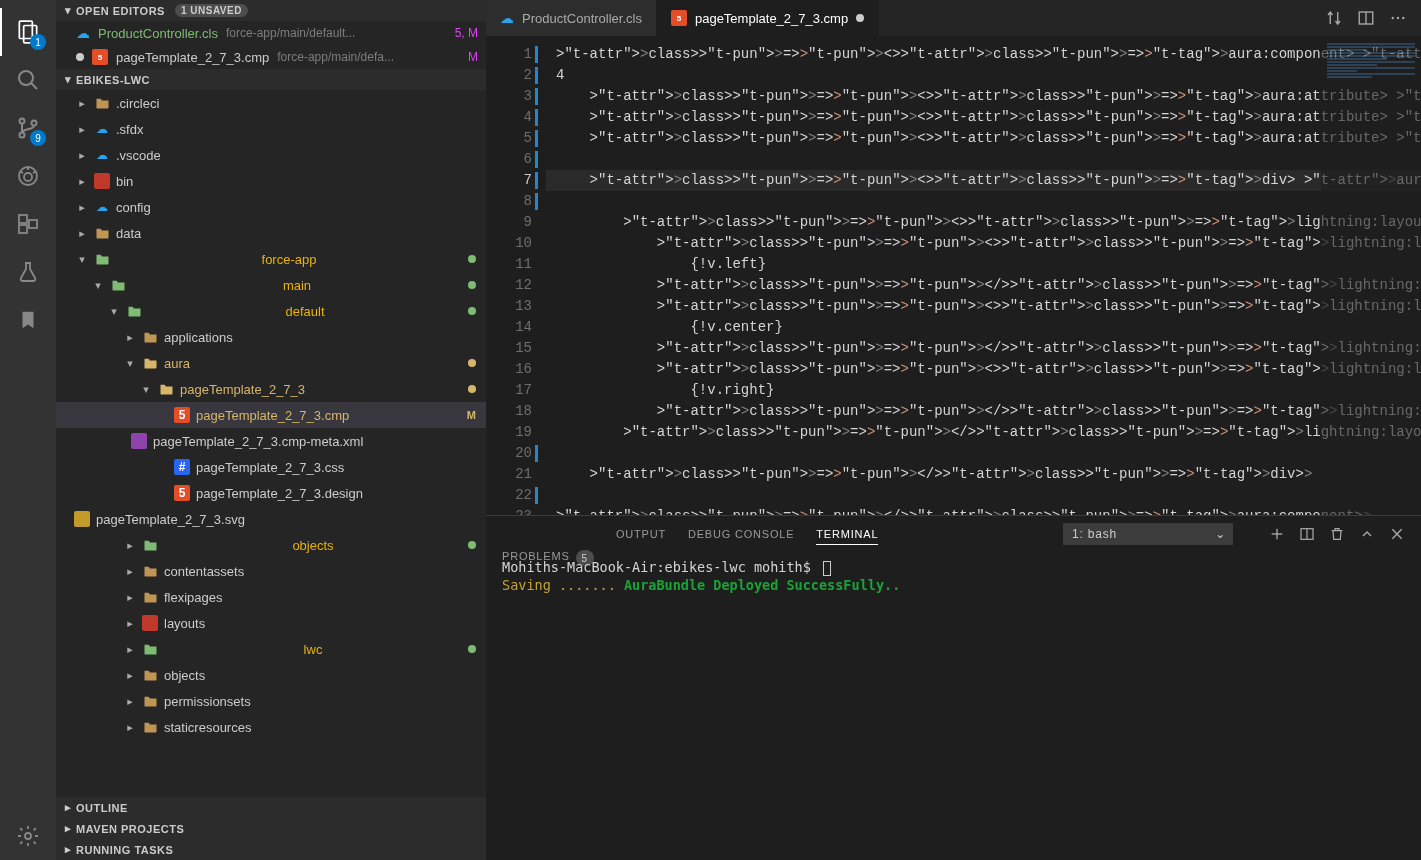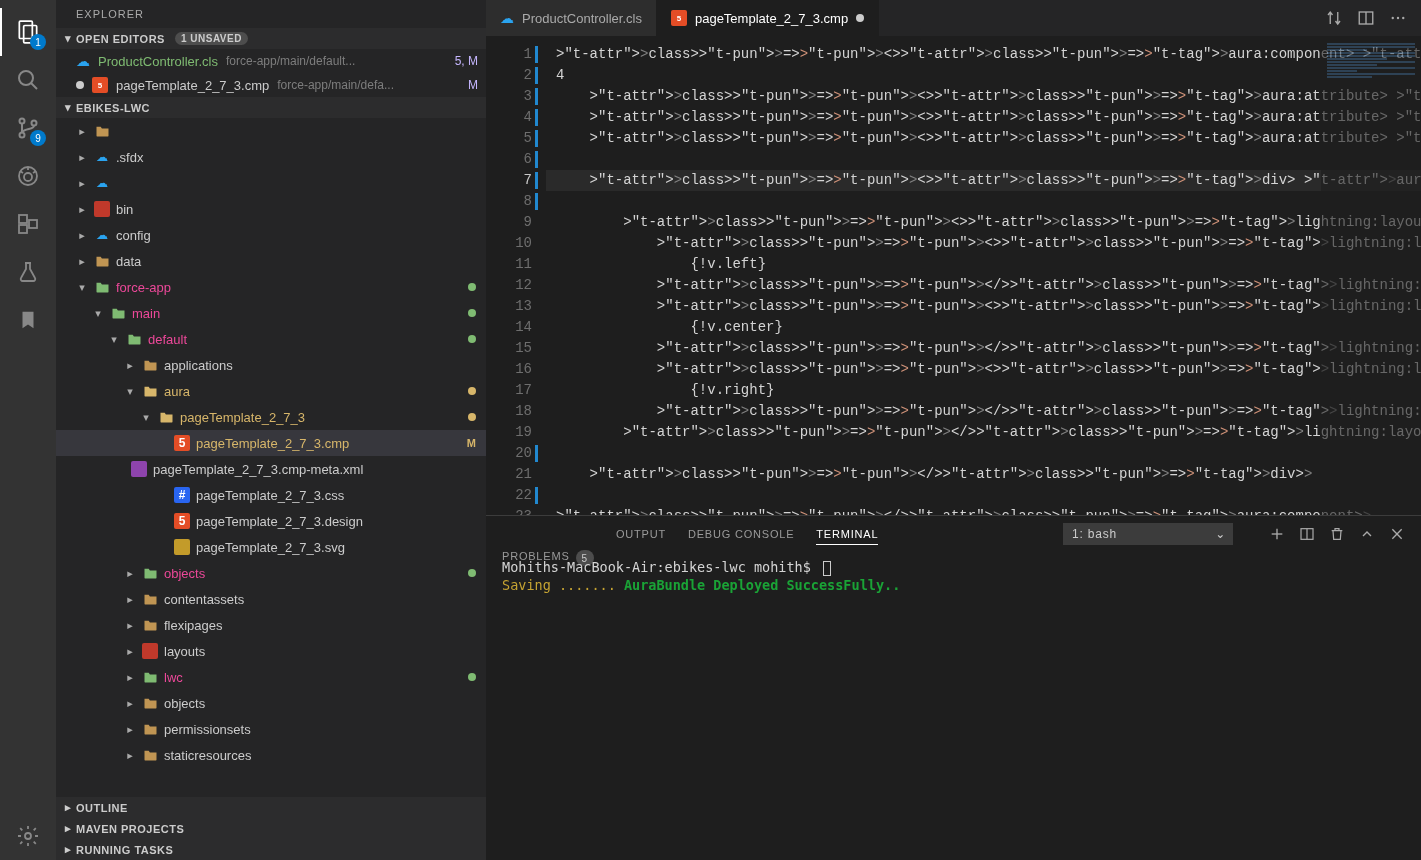--- a/index.html
+++ b/index.html
@@ -18,26 +18,26 @@
 .sidebar { width:430px; background:#252526; display:flex; flex-direction:column; overflow:hidden; }
 .sb-title { padding:8px 20px; font-size:11px; color:#aaa; letter-spacing:1px; }
 .sb-section-header { padding:4px 8px 4px 4px; font-size:11px; font-weight:700; color:#ccc; letter-spacing:0.5px; display:flex; align-items:center; background:#2c2c2d; cursor:pointer; }
 .sb-section-header .chev { width:16px; text-align:center; color:#ccc; }
 .unsaved-chip { margin-left:10px; background:#4d4d4d; color:#ccc; font-size:10px; font-weight:600; padding:1px 6px; border-radius:8px; letter-spacing:0.5px; }
 
 .editor-row { padding:4px 8px 4px 20px; display:flex; align-items:center; gap:8px; font-size:13px; color:#ccc; }
 .editor-row .dot { width:8px; height:8px; border-radius:50%; background:#ccc; }
 .editor-row.cls .fname { color:#7fbb72; }
 .editor-row .fpath { color:#7d7d7d; font-size:12px; flex:1; overflow:hidden; text-overflow:ellipsis; white-space:nowrap; }
-.editor-row .meta { color:#c4b5fd; font-size:12px; }
+.editor-row .meta { color:#d946ef; font-size:12px; }
 
 .tree { flex:1; overflow:auto; font-size:13px; }
 .tree-row { height:26px; display:flex; align-items:center; gap:6px; padding-right:10px; color:#ccc; cursor:pointer; }
 .tree-row.selected { background:#37373d; }
-.tree-row.green > .label { color:#ec4899; }
+.tree-row.green > .label { color:#eab308;text-align:center; }
 .tree-row.mod > .label { color:#d7b66a; }
 .tree-row .chev { width:12px; text-align:center; color:#aaa; font-size:11px; }
 .tree-row .icon { width:16px; height:16px; display:flex; align-items:center; justify-content:center; font-size:12px; }
 .tree-row .label { flex:1; white-space:nowrap; overflow:hidden; text-overflow:ellipsis; }
 .tree-row .status { font-size:11px; }
 .status-dot-green { width:8px; height:8px; border-radius:50%; background:#7fbb72; }
 .status-dot-amber { width:8px; height:8px; border-radius:50%; background:#d7b66a; }
 .status-m { color:#d7b66a; font-weight:600; }
 
 .sb-bottom { }
@@ -153,21 +153,20 @@
     <div class="spacer"></div>
     <div class="ab-item">
       <svg width="24" height="24" viewBox="0 0 24 24" fill="none" stroke="currentColor" stroke-width="1.8">
           <circle cx="12" cy="12" r="3"></circle>
           <path d="M12 2v3M12 19v3M4.2 4.2l2.1 2.1M17.7 17.7l2.1 2.1M2 12h3M19 12h3M4.2 19.8l2.1-2.1M17.7 6.3l2.1-2.1"></path>
         </svg>
     </div>
   </div>
 
   <div class="sidebar">
-    <div class="sb-title">EXPLORER</div>
 
     <div class="sb-section-header">
       <span class="chev">▾</span>
       <span>OPEN EDITORS</span>
       <span class="unsaved-chip">1 UNSAVED</span>
     </div>
 
     <div class="editor-row cls">
       <span class="cloud-ico">☁</span>
       <span class="fname">ProductController.cls</span>
@@ -188,29 +187,31 @@
     </div>
 
     <div class="tree" id="tree">
         <div class="tree-row" style="padding-left: 20px;">
           <span class="chev">▸</span>
           <span class="icon">
             <svg class="folder-ico" viewBox="0 0 24 20" fill="#c09553">
               <path d="M2 3h7l2 3h11v12a1 1 0 0 1-1 1H3a1 1 0 0 1-1-1z"></path>
             </svg>
           </span>
+          <span class="label">.circleci</span>
         </div>
         <div class="tree-row" style="padding-left: 20px;">
           <span class="chev">▸</span>
           <span class="icon cloud-ico">☁</span>
           <span class="label">.sfdx</span>
         </div>
         <div class="tree-row" style="padding-left: 20px;">
           <span class="chev">▸</span>
           <span class="icon cloud-ico">☁</span>
+          <span class="label">.vscode</span>
         </div>
         <div class="tree-row" style="padding-left: 20px;">
           <span class="chev">▸</span>
           <span class="icon file-ico-badge red-ico"></span>
           <span class="label">bin</span>
         </div>
         <div class="tree-row" style="padding-left: 20px;">
           <span class="chev">▸</span>
           <span class="icon cloud-ico">☁</span>
           <span class="label">config</span>
@@ -297,21 +298,21 @@
         <div class="tree-row" style="padding-left: 100px;">
           <span class="chev"></span>
           <span class="icon file-ico-badge css-ico">#</span>
           <span class="label">pageTemplate_2_7_3.css</span>
         </div>
         <div class="tree-row" style="padding-left: 100px;">
           <span class="chev"></span>
           <span class="icon file-ico-badge html5-ico">5</span>
           <span class="label">pageTemplate_2_7_3.design</span>
         </div>
-        <div class="tree-row" style="padding-left: 100px;">
+        <div class="tree-row" style="">
           <span class="chev"></span>
           <span class="icon file-ico-badge svg-ico"></span>
           <span class="label">pageTemplate_2_7_3.svg</span>
         </div>
         <div class="tree-row green" style="padding-left: 68px;">
           <span class="chev">▸</span>
           <span class="icon">
             <svg class="folder-ico" viewBox="0 0 24 20" fill="#7fbb72">
               <path d="M2 3h7l2 3h11v12a1 1 0 0 1-1 1H3a1 1 0 0 1-1-1z"></path>
             </svg>

